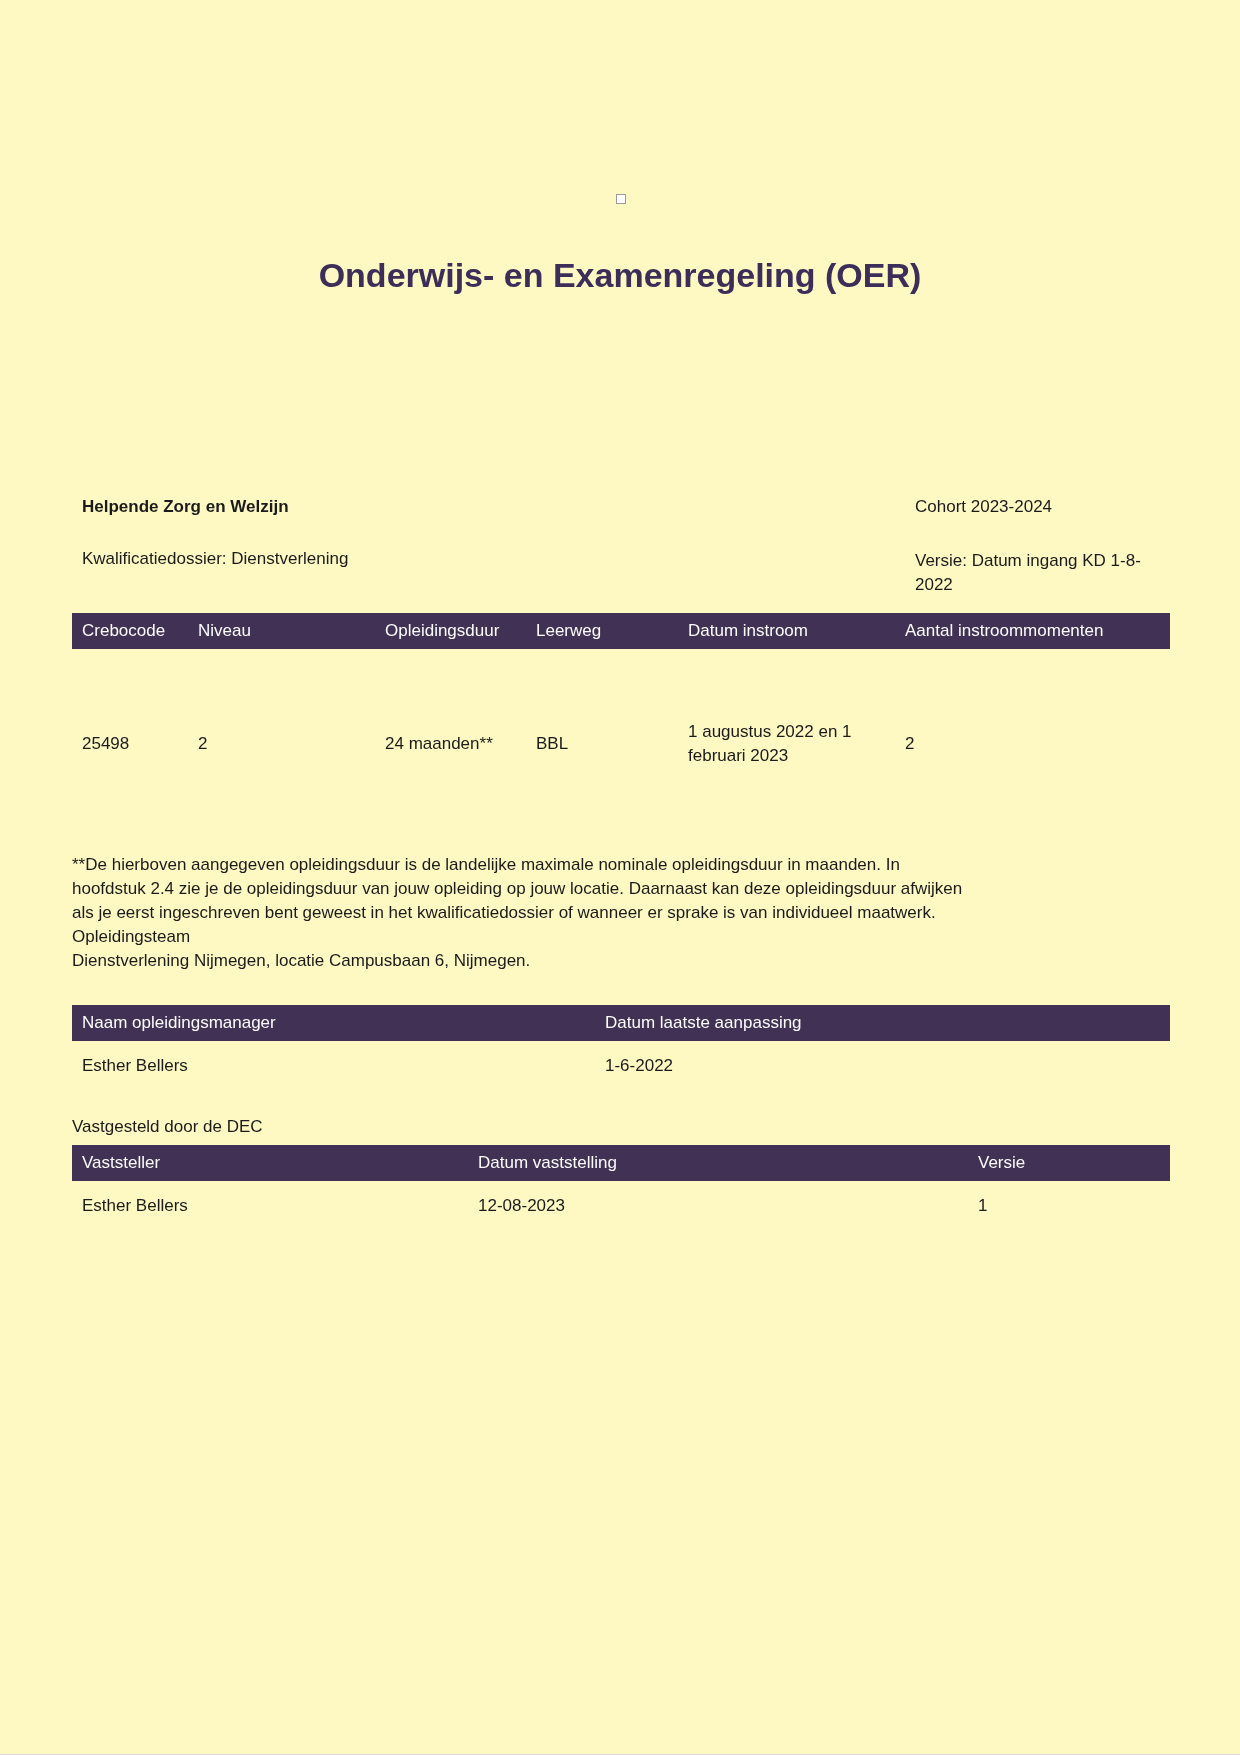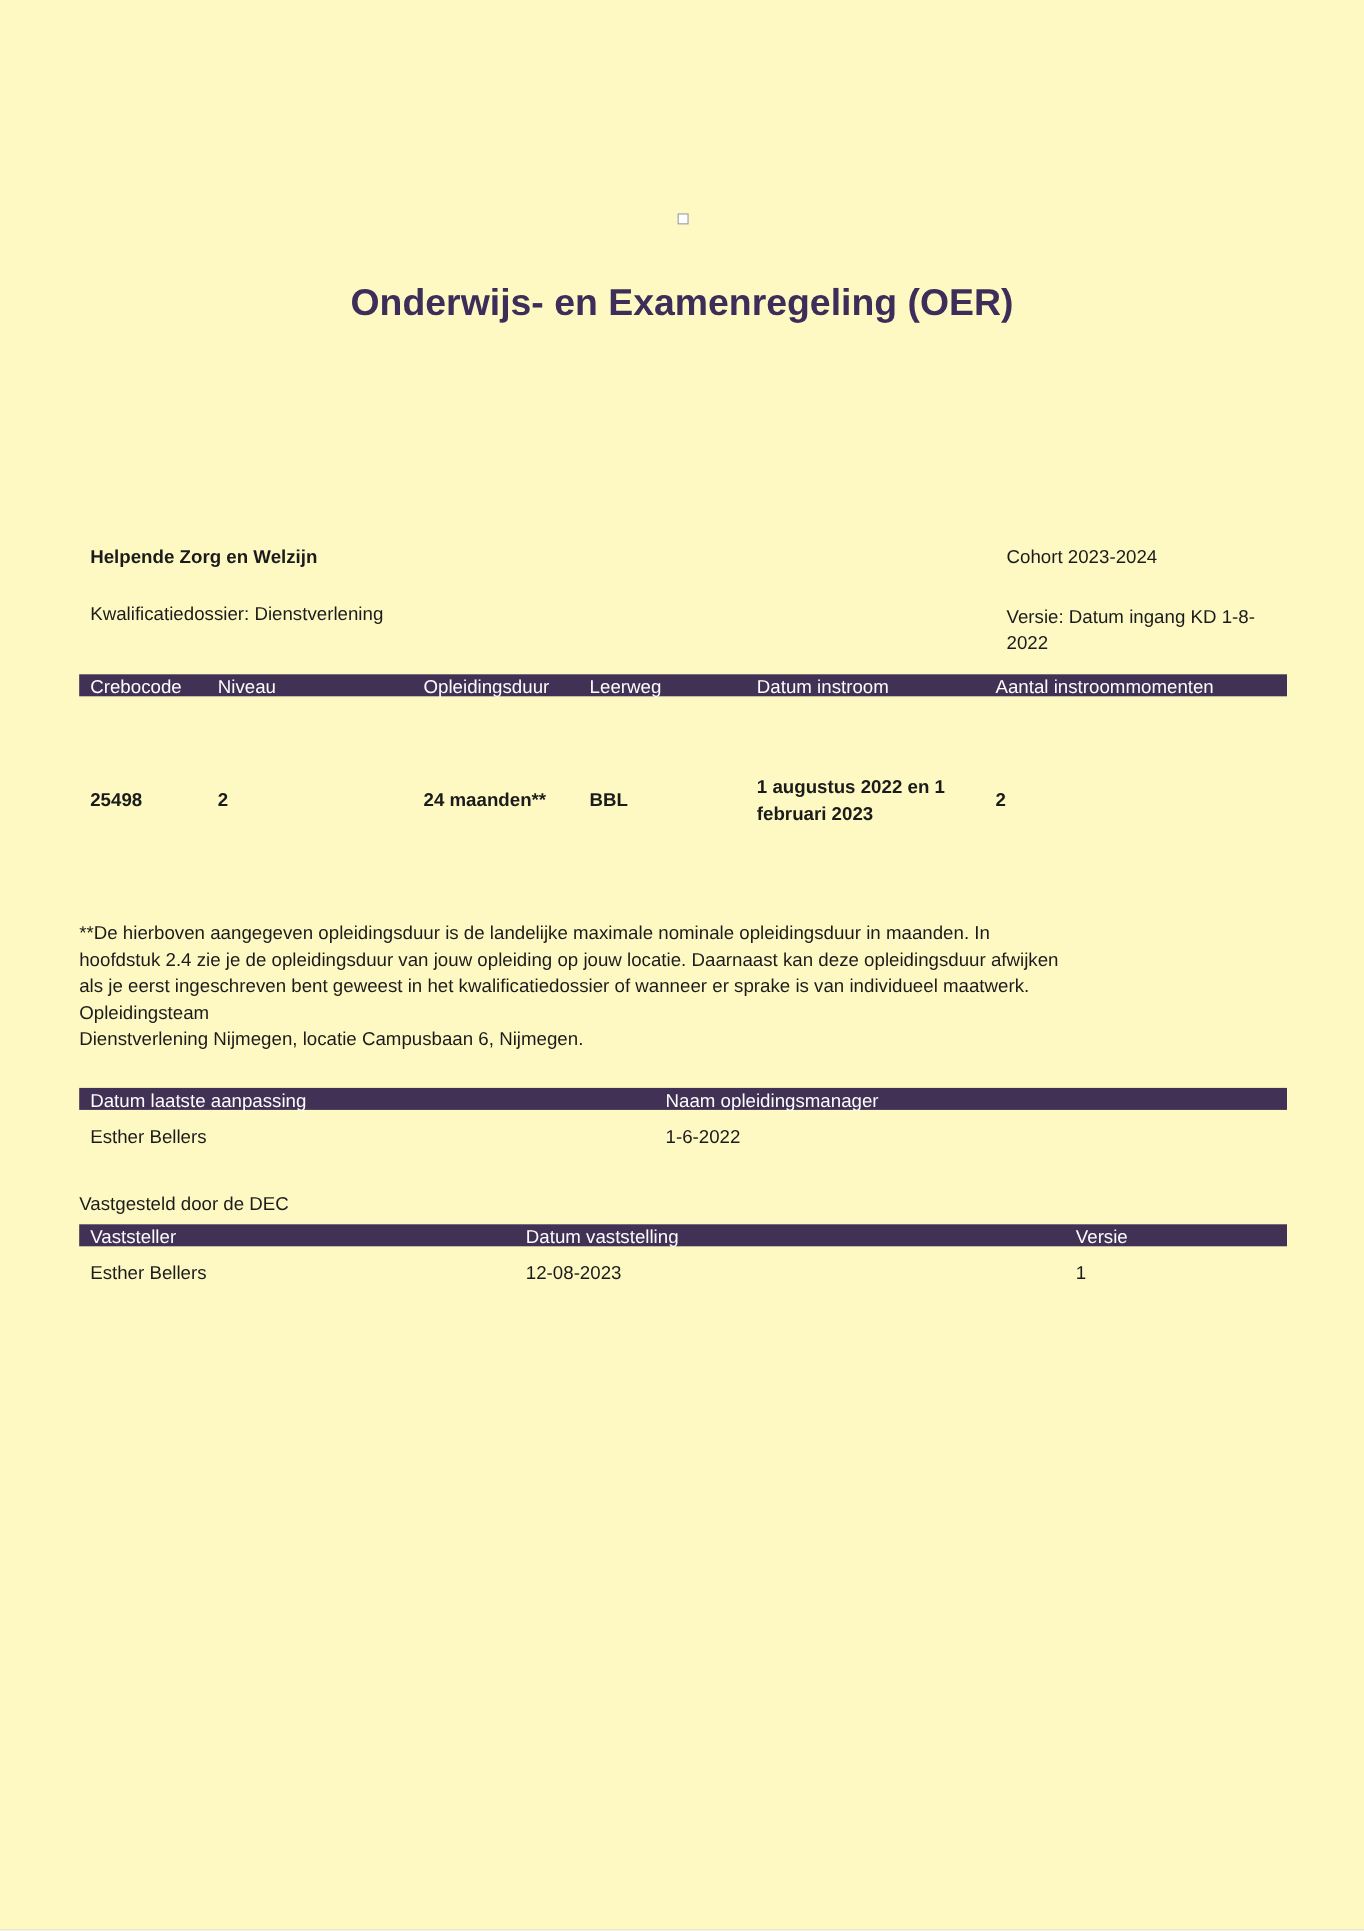--- a/index.html
+++ b/index.html
@@ -31,28 +31,28 @@
   }
   .content{margin-left:72px;width:1098px;}
   .info{margin-top:202px;}
   .info-row{display:grid;grid-template-columns:833px 1fr;}
   .info-row + .info-row{margin-top:32px;}
   .info-cell{font-size:17px;line-height:20px;padding-left:10px;}
   .info-cell.bold{font-weight:bold;}
   .info-cell.right{padding-left:10px;max-width:242px;line-height:24px;}
   .tbl-header{
     display:grid;align-items:center;
-    height:20px;background:var(--header-bg);
+    height:36px;background:var(--header-bg);
     color:#fdfdfe;font-size:17px;
   }
   .tbl-row{display:grid;align-items:center;font-size:17px;}
   .cell{padding:0 10px;line-height:24px;}
   .t1{grid-template-columns:116px 187px 151px 152px 217px 1fr;}
   .t1.tbl-header{margin-top:16px;}
-  .t1.tbl-row{height:190px;font-weight:bold;}
+  .t1.tbl-row{height:190px;}
   .t2{grid-template-columns:523px 1fr;}
   .t2.tbl-row{height:50px;}
   .t3{grid-template-columns:396px 500px 1fr;}
   .t3.tbl-row{height:50px;}
   .footnote{margin-top:14px;font-size:17px;line-height:24px;}
   .footnote div{white-space:nowrap;}
   .team{font-size:17px;line-height:24px;}
   .manager-table{margin-top:32px;}
   .section-label{margin-top:24px;font-size:17px;line-height:24px;}
   .vast-table{margin-top:6px;}
@@ -104,22 +104,22 @@
       <div>als je eerst ingeschreven bent geweest in het kwalificatiedossier of wanneer er sprake is van individueel maatwerk.</div>
     </div>
 
     <div class="team">
       <div>Opleidingsteam</div>
       <div>Dienstverlening Nijmegen, locatie Campusbaan 6, Nijmegen.</div>
     </div>
 
     <div class="manager-table">
       <div class="tbl-header t2">
+        <div class="cell">Naam opleidingsmanager</div>
         <div class="cell">Datum laatste aanpassing</div>
-        <div class="cell">Naam opleidingsmanager</div>
       </div>
       <div class="tbl-row t2">
         <div class="cell">Esther Bellers</div>
         <div class="cell">1-6-2022</div>
       </div>
     </div>
 
     <div class="section-label">Vastgesteld door de DEC</div>
 
     <div class="vast-table">

